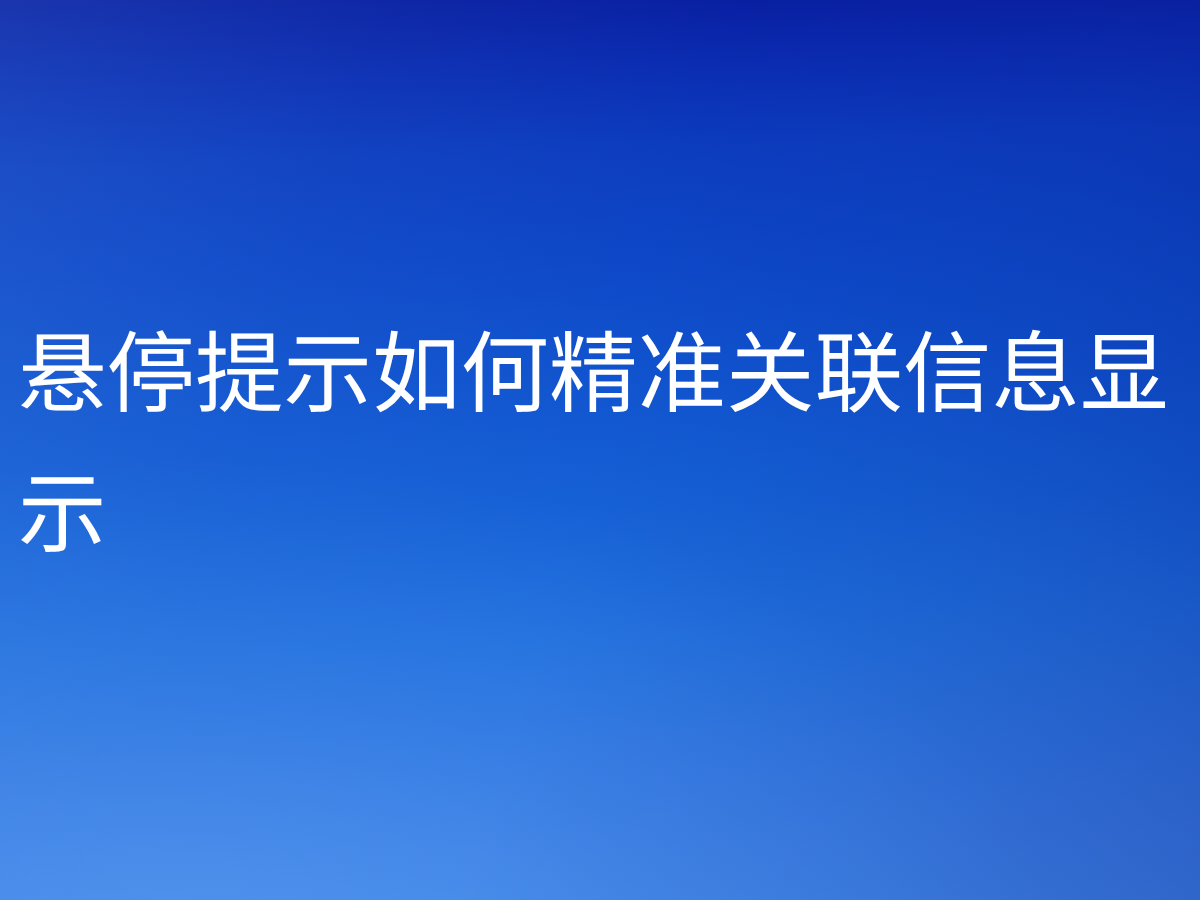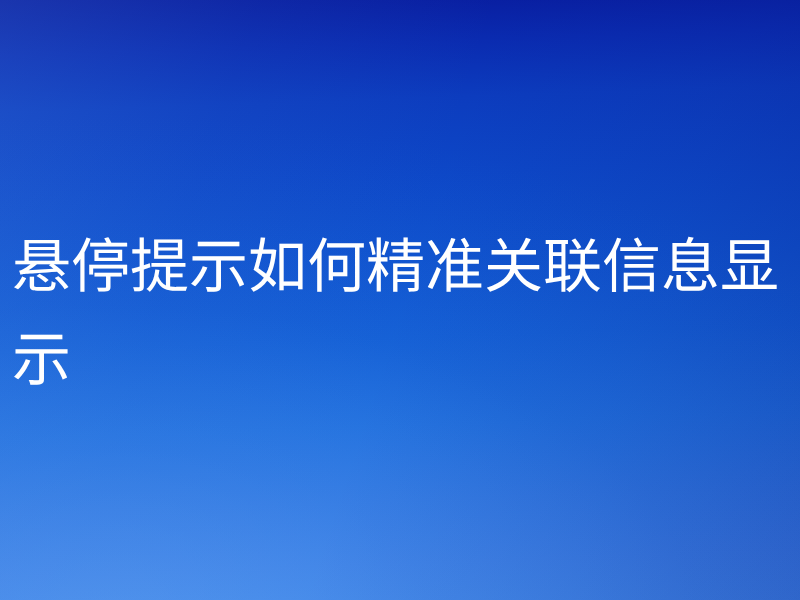--- a/index.html
+++ b/index.html
@@ -66,21 +66,21 @@
         rgba(110, 170, 245, 0.34) 0%,
         rgba(90, 150, 238, 0.18) 34%,
         rgba(60, 120, 220, 0.05) 62%,
         rgba(20, 60, 180, 0.00) 100%);
   }
 
   
   .headline-wrap {
     position: absolute;
     left: 0;
-    top: 17px;
+    top: 0;
     width: 800px;
     height: 444px;
     display: flex;
     align-items: flex-start;
     pointer-events: none;
     justify-content: center;
   }
 
   .headline {
     margin: 0;

